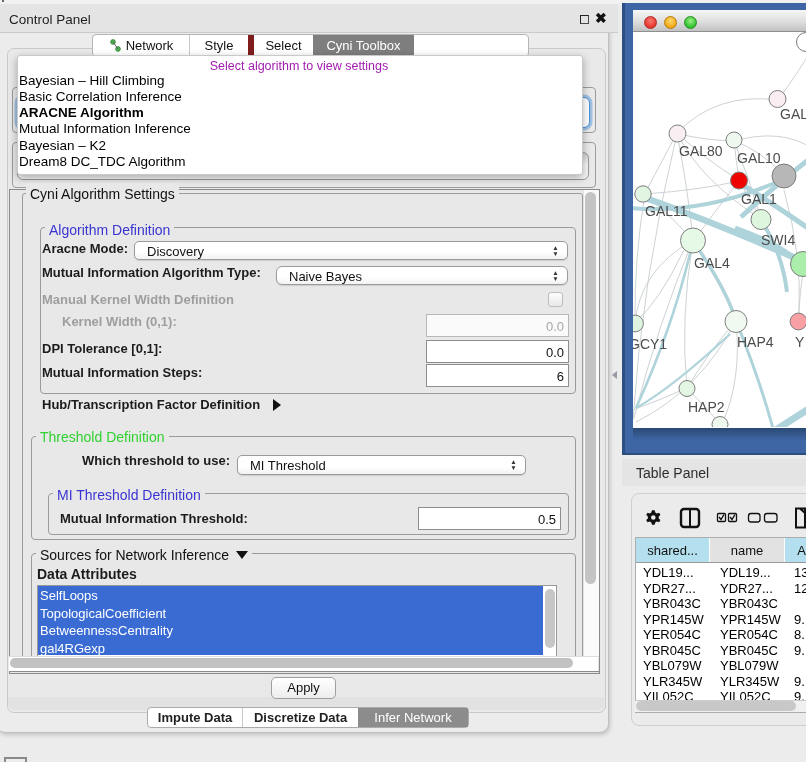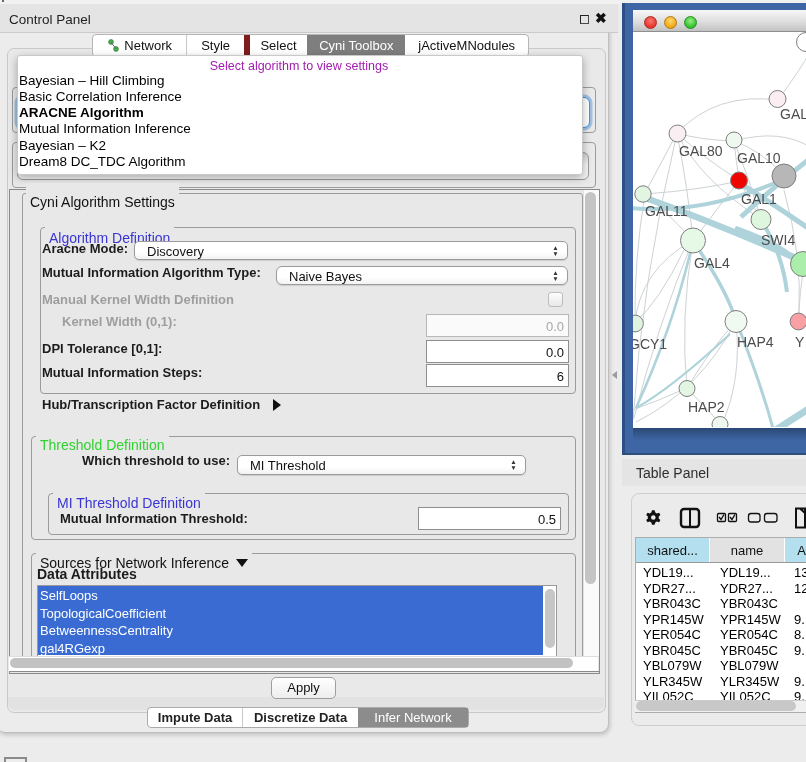--- a/index.html
+++ b/index.html
@@ -1,19 +1,19 @@
 <!DOCTYPE html>
 <html><head>
 <meta charset="utf-8">
 <style>
 html,body{margin:0;padding:0;}
 body{width:806px;height:762px;background:#ececec;font-family:"Liberation Sans",sans-serif;position:relative;overflow:hidden;}
 .abs{position:absolute;}
 .gb{position:absolute;border:1px solid #9b9b9b;border-radius:4px;}
-.gbt{position:absolute;background:#e8e8e8;padding:12px 4px;font-size:14px;line-height:15px;white-space:nowrap;}
+.gbt{position:absolute;background:#e8e8e8;padding:4px 4px;font-size:14px;line-height:15px;white-space:nowrap;}
 .lbl{position:absolute;font-size:13px;font-weight:bold;color:#1c1c1c;white-space:nowrap;}
 .combo{position:absolute;background:linear-gradient(#ffffff,#ffffff 60%,#f2f2f2);border:1px solid #9b9b9b;border-radius:5px;box-shadow:0 1px 1px rgba(0,0,0,.12);}
 .combo .tx{position:absolute;left:12px;top:2px;font-size:13px;color:#111;}
 .arr{position:absolute;right:8px;top:2.5px;width:7px;font-size:6.5px;line-height:6.5px;color:#333;text-align:center;}
 .fld{position:absolute;background:#fff;border:1px solid #8e8e8e;font-size:13px;color:#111;text-align:right;}
 .fld span{position:absolute;right:4px;top:4px;}
 </style>
 </head>
 <body>
 
@@ -33,21 +33,20 @@
  <div style="width:96px;display:flex;align-items:center;justify-content:center;border-right:1px solid #c9c9c9;">
    <svg width="13" height="14" viewBox="0 0 13 14" style="margin-right:4px;">
         <circle cx="4" cy="3" r="2.4" fill="#4caf50" stroke="#2e7d32" stroke-width=".7"></circle>
         <circle cx="9" cy="10" r="2.4" fill="#4caf50" stroke="#2e7d32" stroke-width=".7"></circle>
         <line x1="4" y1="3" x2="9" y2="10" stroke="#666" stroke-width="1"></line>
       </svg>
    Network</div>
  <div style="width:58px;display:flex;align-items:center;justify-content:center;border-right:6px solid #7f1d1d;">Style</div>
  <div style="width:59px;display:flex;align-items:center;justify-content:center;">Select</div>
  <div style="width:101px;display:flex;align-items:center;justify-content:center;background:#7e7e7e;color:#fff;">Cyni Toolbox</div>
- <div style="width:126px;display:flex;align-items:center;justify-content:center;">jActiveMNodules</div>
 </div>
 
 <div class="gb" style="left:12px;top:87px;width:582px;height:44px;"></div>
 <div class="abs" style="left:17px;top:97px;width:571px;height:29px;background:#fff;border:1.5px solid #4a90d9;border-radius:6px;box-shadow:0 0 0 2.5px rgba(100,160,220,.55);"></div>
 <div class="gb" style="left:12px;top:142px;width:582px;height:44px;"></div>
 <div class="abs" style="left:17px;top:152px;width:570px;height:26px;background:linear-gradient(#cfcfcf,#f6f6f6 45%);border:1px solid #9a9a9a;border-radius:6px;"></div>
 
 <div class="abs" style="left:17px;top:55px;width:564px;height:118px;background:#fff;border:1px solid #c9c9c9;border-radius:3px;box-shadow:0 3px 8px rgba(0,0,0,.3);"></div>
 <div class="abs" style="left:17px;top:59px;width:564px;text-align:center;font-size:12.5px;color:#a21caf;">Select algorithm to view settings</div>
 <div class="abs" style="left:19px;top:72.5px;font-size:13.5px;color:#000;line-height:16.3px;white-space:nowrap;">

